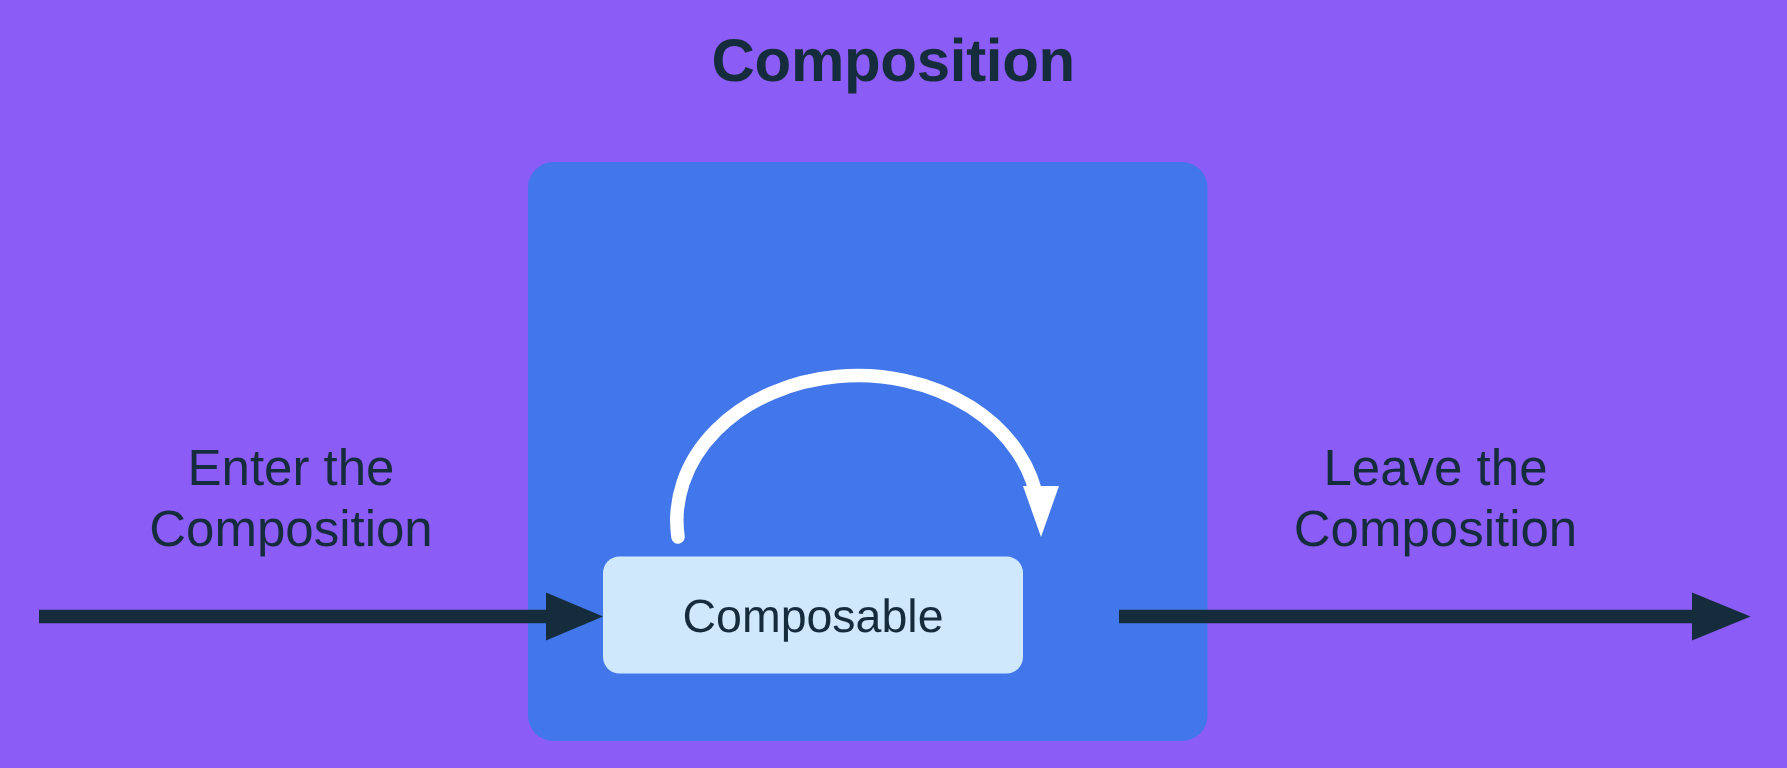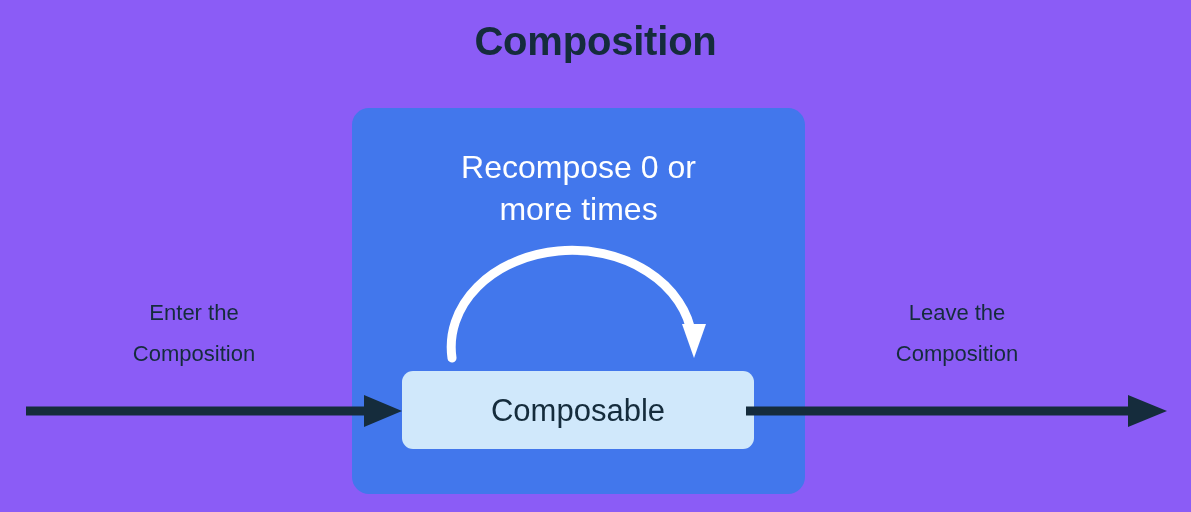--- a/index.html
+++ b/index.html
@@ -64,21 +64,21 @@
     top: 240px;
     width: 300px;
     height: 130px;
   }
 
   
   #composable-box {
     position: absolute;
     left: 402px;
     top: 371px;
-    width: 352px;
+    width: 280px;
     height: 78px;
     background: #D0E8FB;
     border-radius: 11px;
     display: flex;
     align-items: center;
     justify-content: center;
     text-align: center;
   }
   #composable-label {
     color: #152C3C;
@@ -100,21 +100,21 @@
     top: 390px;
     width: 435px;
     height: 42px;
   }
 
   
   .side-label {
     position: absolute;
     text-align: center;
     color: #152C3C;
-    font-size: 22px;
+    font-size: 34px;
     line-height: 41px;
     white-space: pre-line;
   }
   #enter-label {
     left: 35px;
     top: 292px;
     width: 318px;
   }
   #leave-label {
     left: 787px;
@@ -124,22 +124,20 @@
 </style>
 </head>
 <body>
 
 <div id="stage">
 
   <div id="diagram-title">Composition</div>
 
   <div id="composition-box"></div>
 
-  <div id="recompose-label">Recompose 0 or
-more times</div>
 
   <svg id="recompose-arrow" viewBox="0 0 300 130" xmlns="http://www.w3.org/2000/svg">
     <path d="M 22 118 A 115 92 0 0 1 262 96" fill="none" stroke="#ffffff" stroke-width="9" stroke-linecap="round"></path>
     <path d="M 252 84 L 276 84 L 264 118 Z" fill="#ffffff"></path>
   </svg>
 
   <div id="composable-box">
     <span id="composable-label">Composable</span>
   </div>
 

